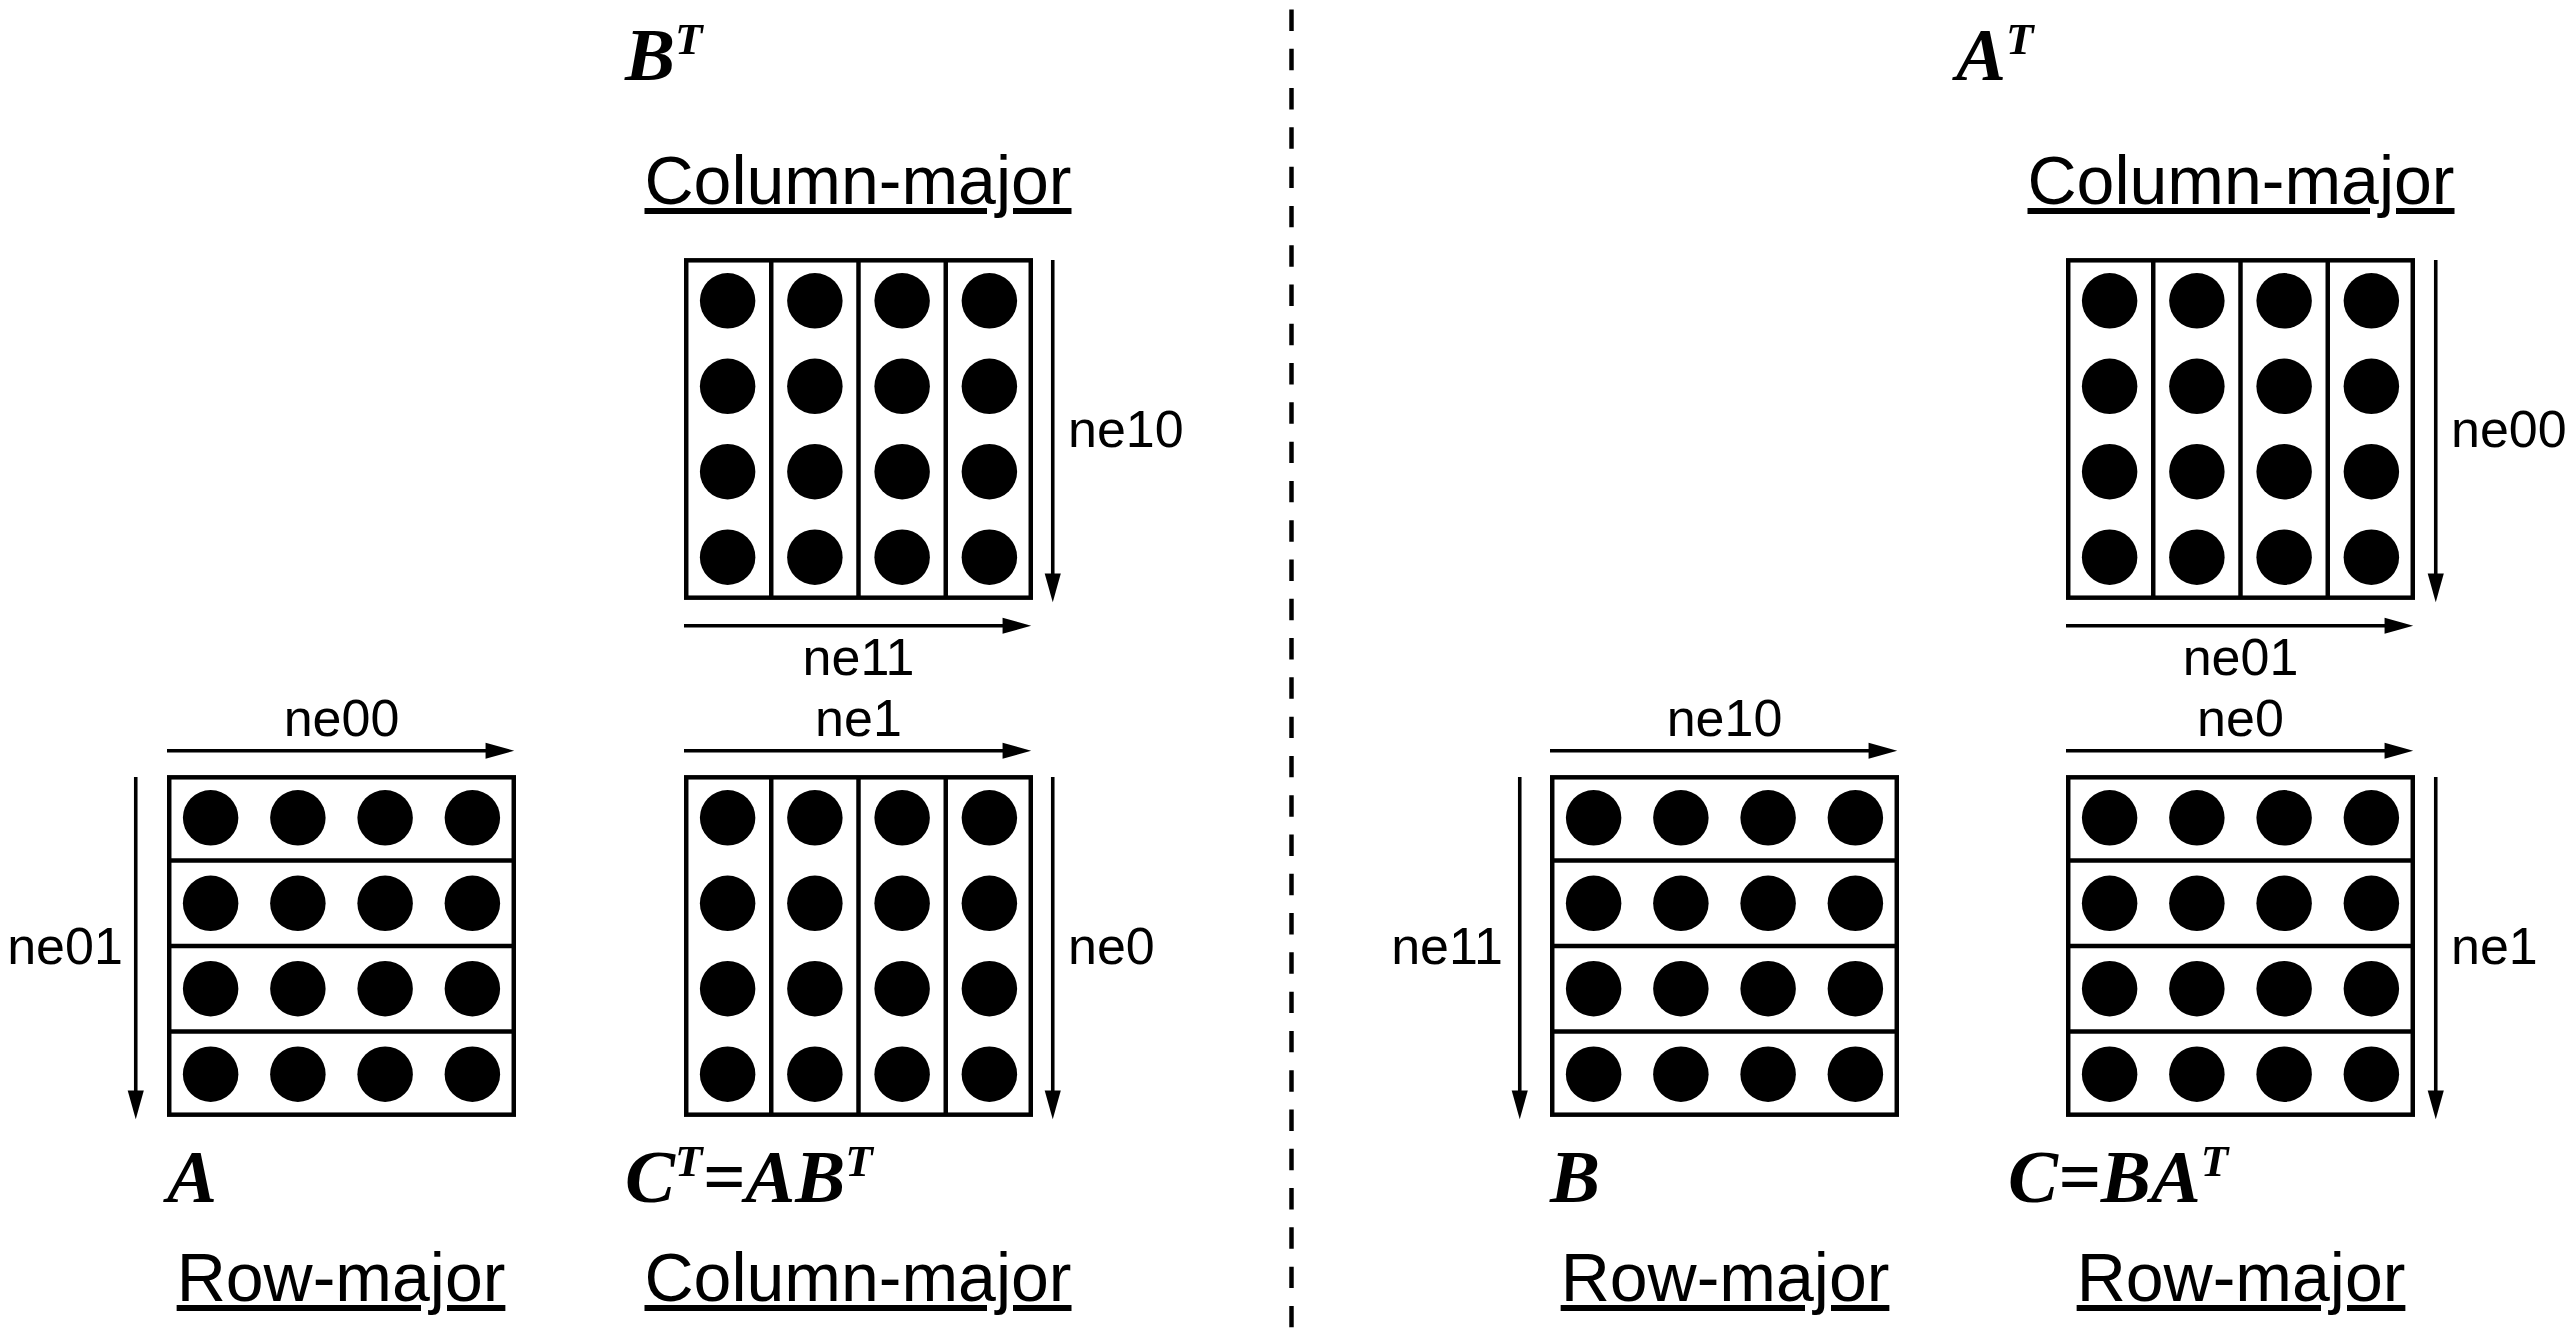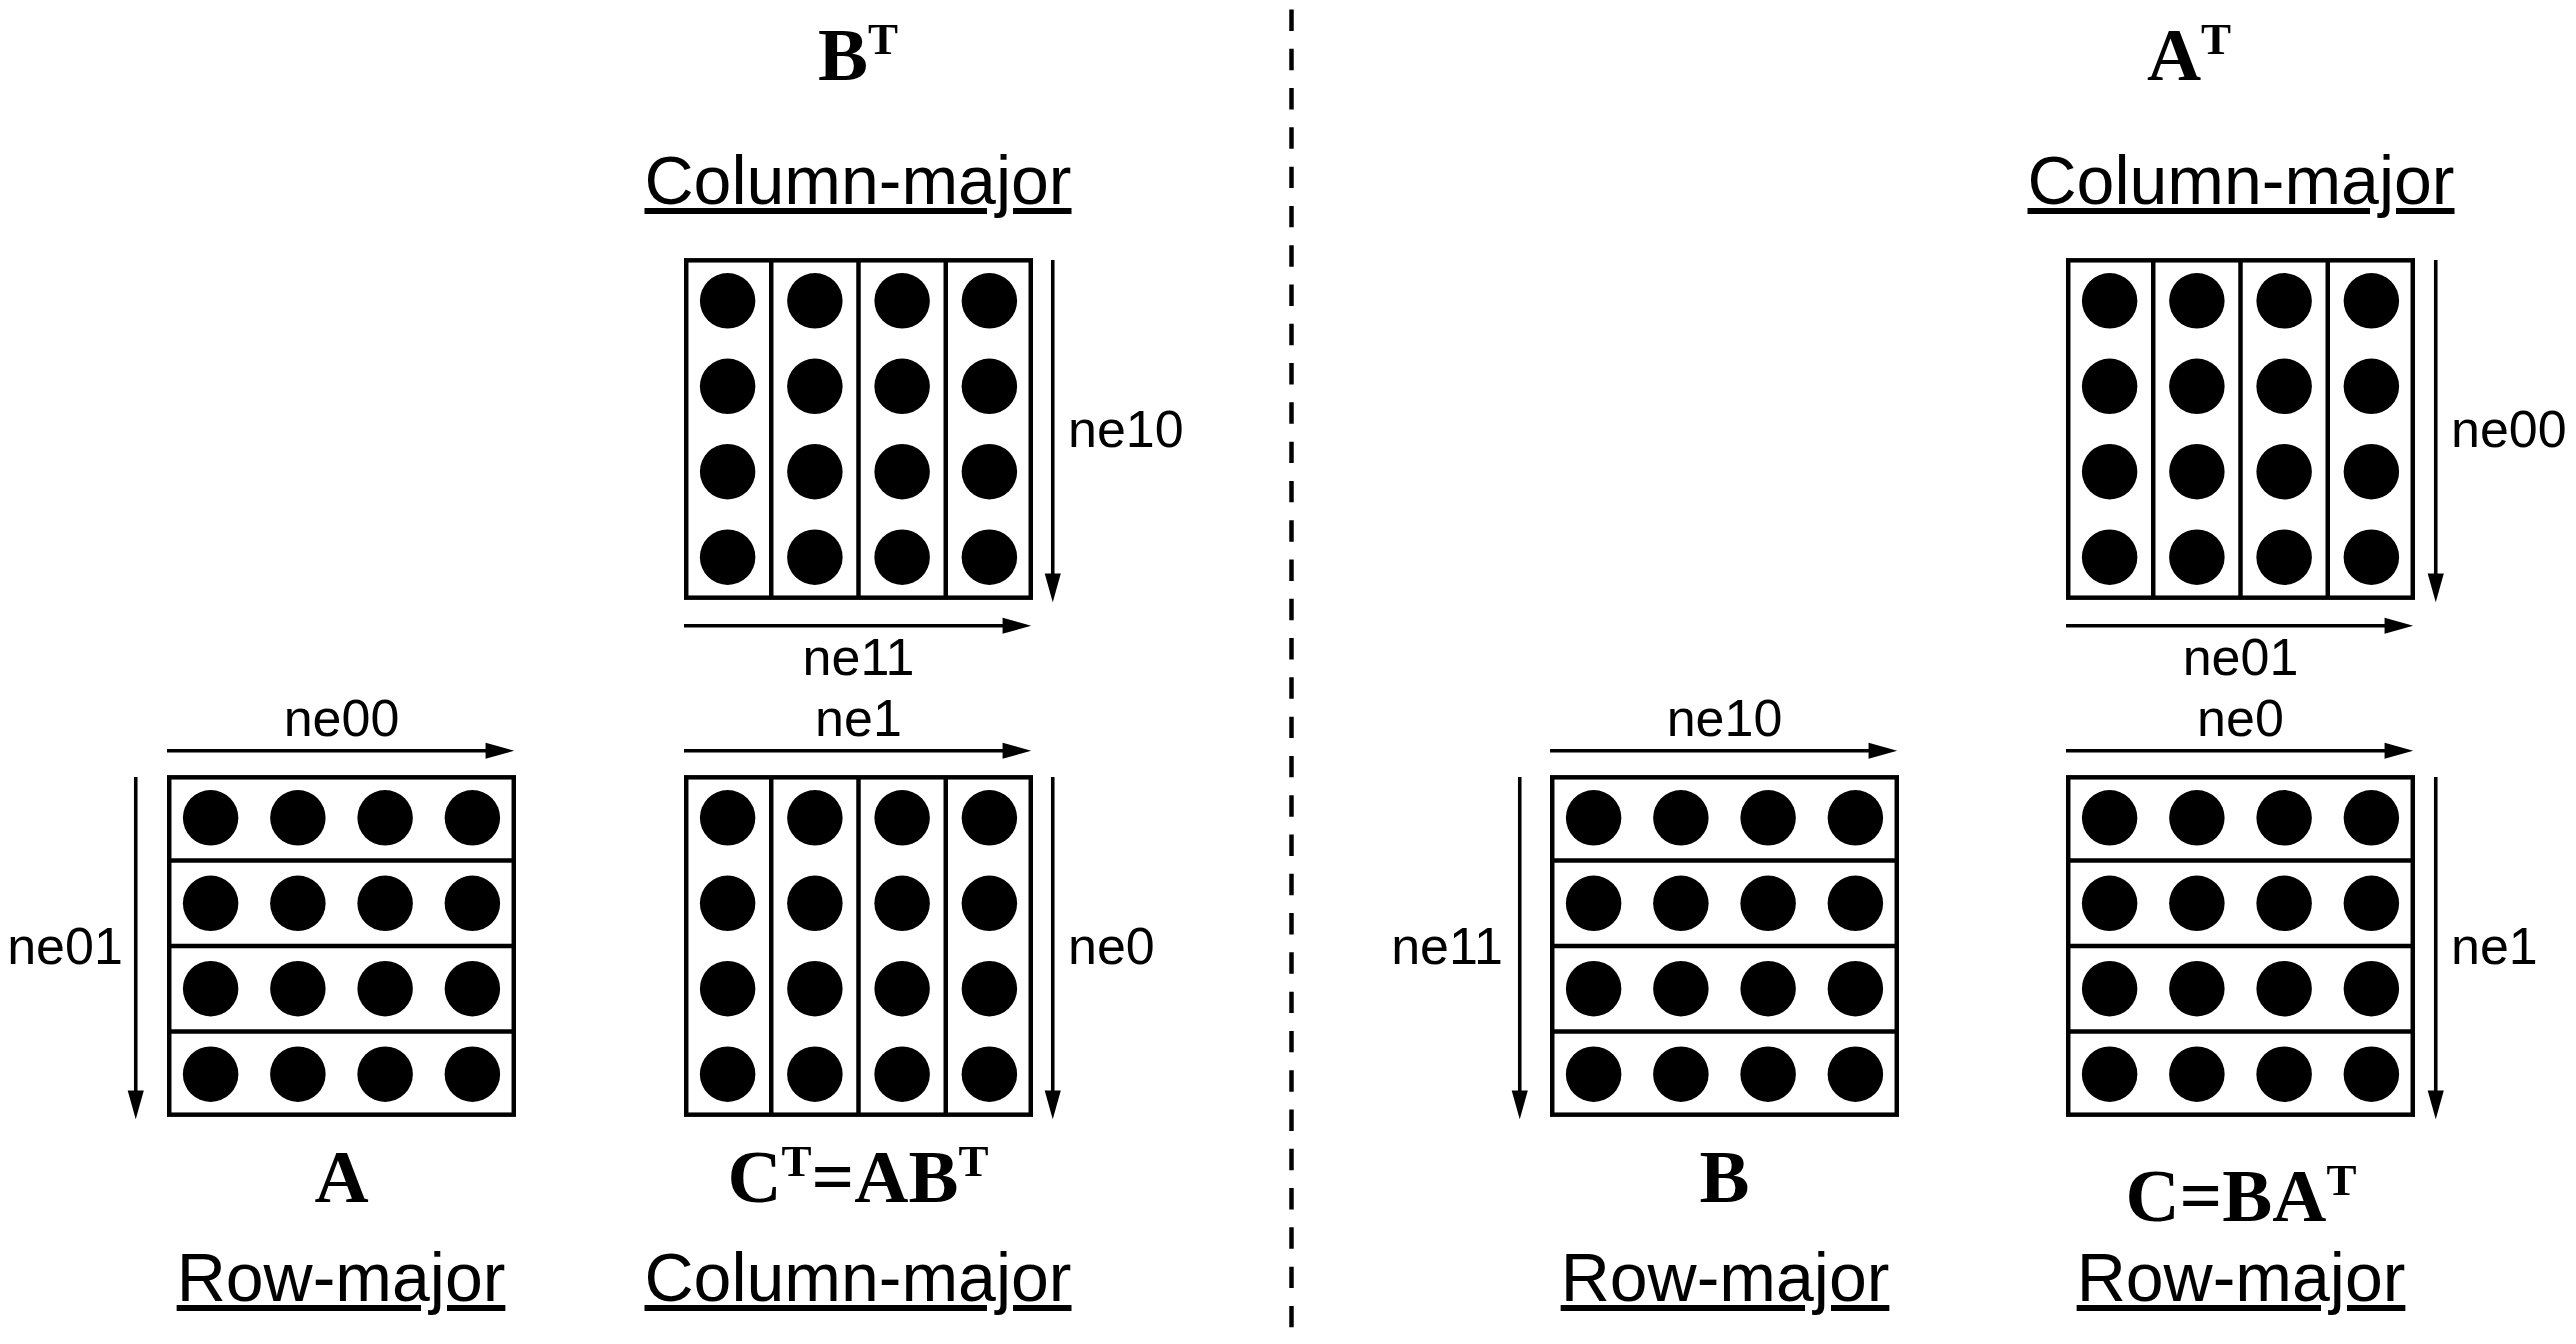--- a/index.html
+++ b/index.html
@@ -1,20 +1,20 @@
 <!DOCTYPE html>
 <html style="font-size:14.3px"><head>
 <meta charset="utf-8">
 <style>
   * { margin:0; padding:0; box-sizing:border-box; }
   html,body { width:2576px; height:1344px; background:#ffffff; overflow:hidden; }
   body { position:relative; font-family:"Liberation Sans", sans-serif; color:#000; }
   .abs { position:absolute; }
-  .t { font-family:"Liberation Serif", serif; font-weight:bold;
-       font-size:75px; line-height:1.1; text-align:center; white-space:nowrap; }
+  .t { font-family:"Liberation Serif", serif; font-style:italic; font-weight:bold;
+       font-size:75px; line-height:1.1; white-space:nowrap; }
   .t sup { font-size:60%; line-height:0; }
   .l { font-size:68px; line-height:1.1; text-align:center; white-space:nowrap;text-decoration:underline; }
   .n { font-size:52px; line-height:1; font-weight:normal; white-space:nowrap; }
   .right { text-align:right; }
   .center { text-align:center; }
   svg { display:block; }
 </style>
 </head>
 <body>
 
@@ -222,15 +222,15 @@
     <circle cx="48.75" cy="334.25" r="31" fill="#000000"></circle>
     <circle cx="146.25" cy="334.25" r="31" fill="#000000"></circle>
     <circle cx="243.75" cy="334.25" r="31" fill="#000000"></circle>
     <circle cx="341.25" cy="334.25" r="31" fill="#000000"></circle>
   </svg>
 <svg class="abs" style="left:2425px; top:777px;" width="21.5" height="344" viewBox="0 0 24 384">
   <line x1="12" y1="0" x2="12" y2="356" stroke="#000" stroke-width="4"></line>
   <polygon points="12,382 3,350 21,350" fill="#000"></polygon>
 </svg>
 <div class="abs n" style="left:2451px; top:920px;">ne1</div>
-<div class="abs t" style="left:2008px; top:1136px; width:466px;margin-top:19px;"><span>C=BA</span><sup>T</sup></div>
+<div class="abs t" style="left:2008px; top:1136px; width:466px;"><span>C=BA</span><sup>T</sup></div>
 <div class="abs l" style="left:2008px; top:1240px; width:466px;">Row-major</div>
 
 
 </body></html>

